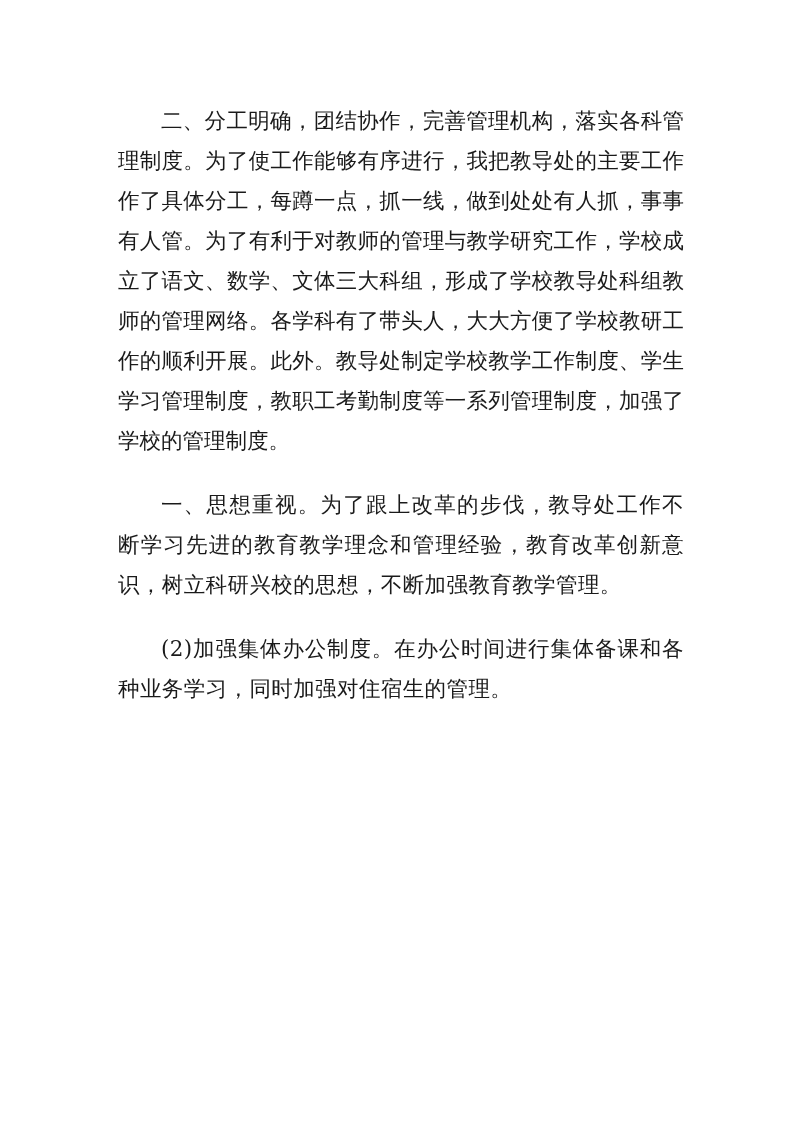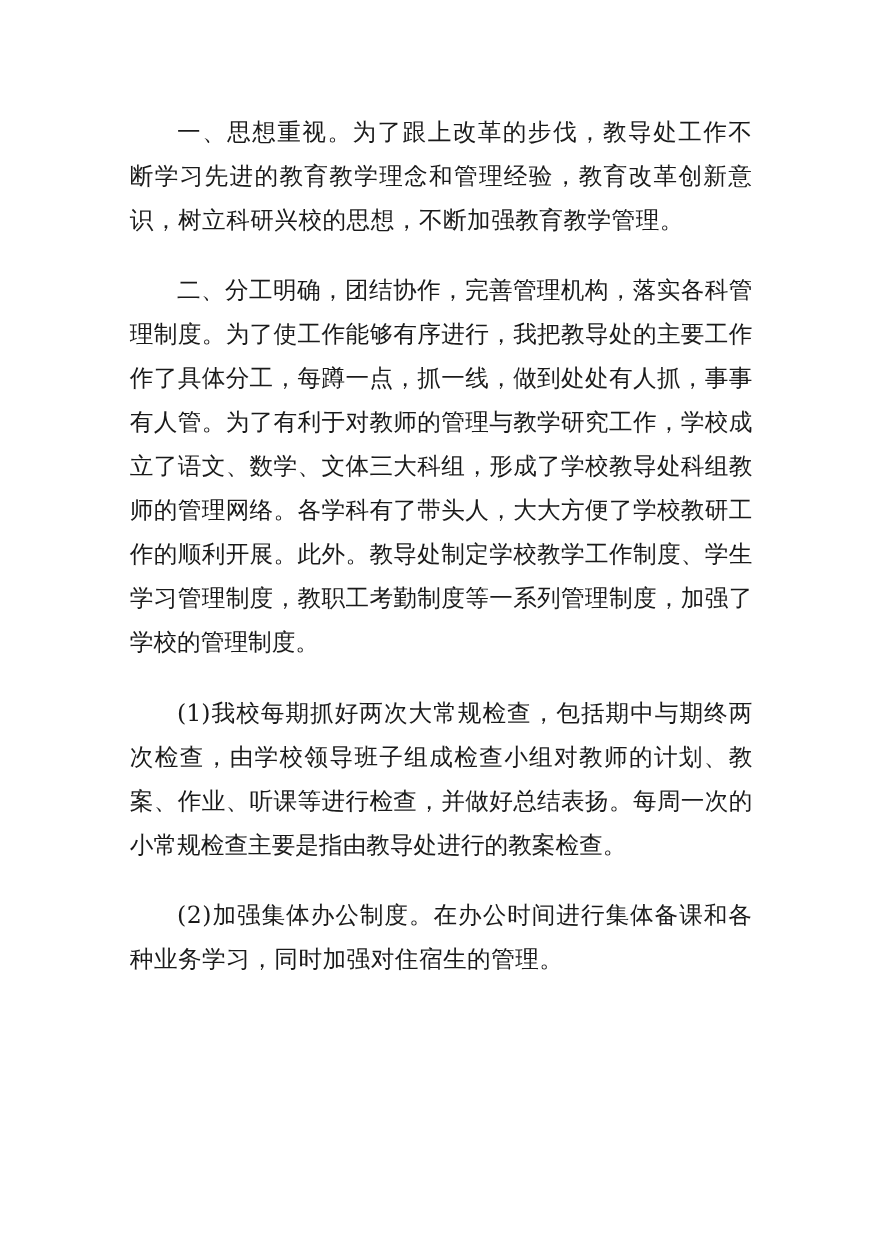--- a/index.html
+++ b/index.html
@@ -32,17 +32,16 @@
       word-break: break-all;
     }
     .para.tight {
       letter-spacing: 0px;
     }
   </style>
 </head>
 <body>
 
 <div class="page">
+  <p class="para tight">二、分工明确，团结协作，完善管理机构，落实各科管理制度。为了使工作能够有序进行，我把教导处的主要工作作了具体分工，每蹲一点，抓一线，做到处处有人抓，事事有人管。为了有利于对教师的管理与教学研究工作，学校成立了语文、数学、文体三大科组，形成了学校教导处科组教师的管理网络。各学科有了带头人，大大方便了学校教研工作的顺利开展。此外。教导处制定学校教学工作制度、学生学习管理制度，教职工考勤制度等一系列管理制度，加强了学校的管理制度。</p>
   <p class="para">一、思想重视。为了跟上改革的步伐，教导处工作不断学习先进的教育教学理念和管理经验，教育改革创新意识，树立科研兴校的思想，不断加强教育教学管理。</p>
-  <p class="para tight">二、分工明确，团结协作，完善管理机构，落实各科管理制度。为了使工作能够有序进行，我把教导处的主要工作作了具体分工，每蹲一点，抓一线，做到处处有人抓，事事有人管。为了有利于对教师的管理与教学研究工作，学校成立了语文、数学、文体三大科组，形成了学校教导处科组教师的管理网络。各学科有了带头人，大大方便了学校教研工作的顺利开展。此外。教导处制定学校教学工作制度、学生学习管理制度，教职工考勤制度等一系列管理制度，加强了学校的管理制度。</p>
-  <p class="para tight">(1)我校每期抓好两次大常规检查，包括期中与期终两次检查，由学校领导班子组成检查小组对教师的计划、教案、作业、听课等进行检查，并做好总结表扬。每周一次的小常规检查主要是指由教导处进行的教案检查。</p>
   <p class="para">(2)加强集体办公制度。在办公时间进行集体备课和各种业务学习，同时加强对住宿生的管理。</p>
 </div>
 
 </body></html>

